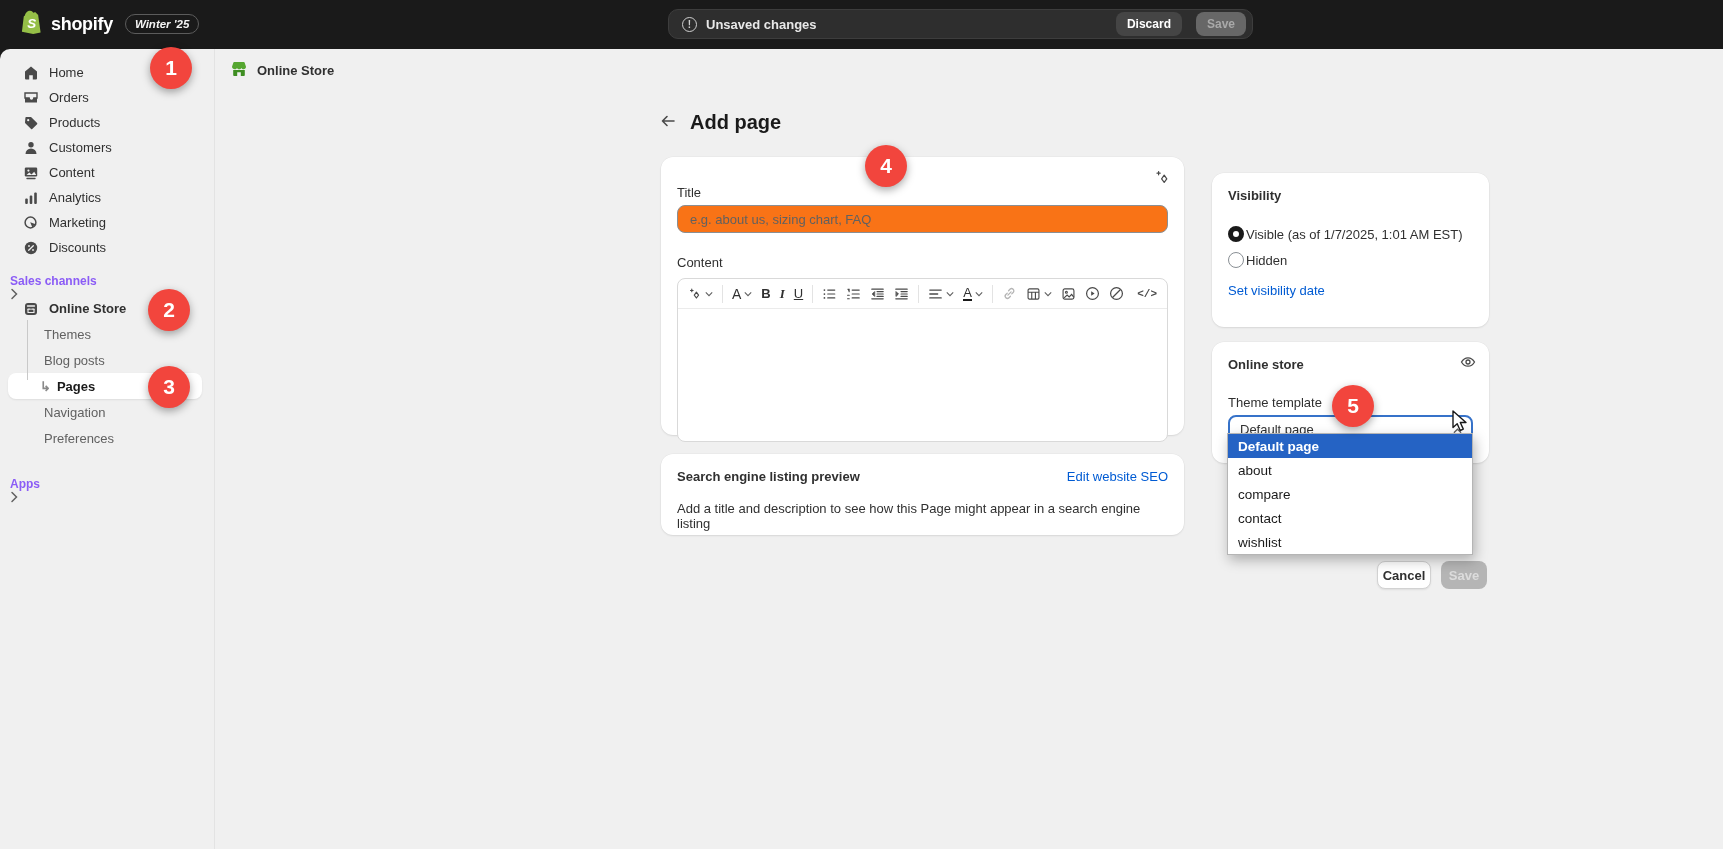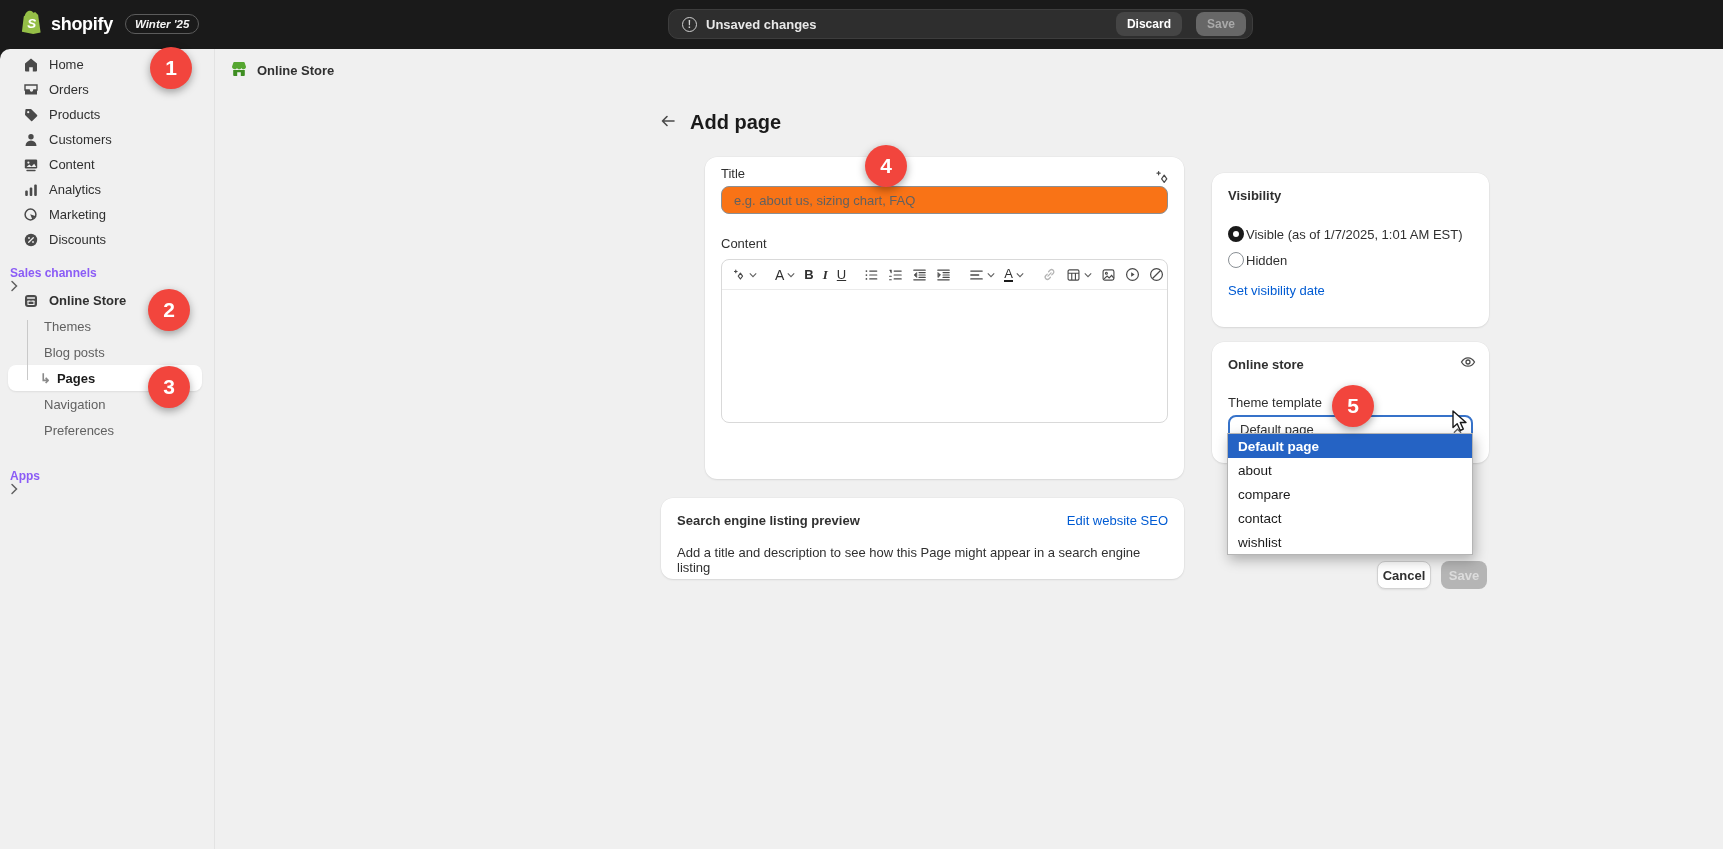--- a/index.html
+++ b/index.html
@@ -21,41 +21,41 @@
     color:#cfcfcf; font-size:10px; font-weight:700; display:flex; align-items:center; justify-content:center; }
   .toast-text { flex:1; color:#e8e8e8; font-size:13px; font-weight:600; }
   .btn-discard { height:24px; padding:0 11px; border-radius:8px; background:#454545; color:#fff;
     font-size:12px; font-weight:600; display:flex; align-items:center; }
   .btn-save-top { height:24px; padding:0 11px; border-radius:8px; background:#676767; color:#a9a9a9;
     font-size:12px; font-weight:600; display:flex; align-items:center; margin-left:5px; }
   
   .workspace { position:absolute; left:0; top:49px; width:1723px; height:800px; background:#f0f0f0;
     border-radius:10px 0 0 0; }
   
-  .sidebar { position:absolute; left:0; top:0; width:215px; height:100%; padding-top:3px;
+  .sidebar { position:absolute; left:0; top:0; width:215px; height:100%; padding-top:11px;
     border-right:1px solid rgba(0,0,0,.05); }
   .nav-row { height:25px; display:flex; align-items:center; gap:10px; margin:0 12px 0 8px; padding-left:14px;
     border-radius:8px; font-size:13px; font-weight:500; color:#303030; }
   .nav-ico { width:17px; height:17px; display:flex; align-items:center; justify-content:center; color:#4a4a4a; }
   .section-head { display:flex; align-items:flex-start; justify-content:space-between;
     margin:14px 14px 4px 10px; height:18px; font-size:12px; font-weight:700; color:#8b5cf6;flex-direction:column; }
   .sub-row { height:26px; display:flex; align-items:center; margin:0 12px 0 8px; padding-left:36px;
     border-radius:8px; font-size:13px; color:#616161; }
   .sub-row.selected { background:#fff; color:#1a1a1a; font-weight:700; box-shadow:0 1px 2px rgba(0,0,0,.08); padding-left:32px; gap:6px; }
   .tree-line { position:absolute; left:27px; top:271px; width:1px; height:60px; background:#c9c9c9; }
   .elbow { color:#8a8a8a; font-size:13px; }
   
   .breadcrumb { position:absolute; left:230px; top:11px; display:flex; align-items:center; gap:9px;
     font-size:13px; font-weight:600; color:#303030; }
   .page-header { position:absolute; left:659px; top:62px; display:flex; align-items:center; gap:13px; }
   .page-title { font-size:20px; font-weight:700; color:#1a1a1a; }
   .card { background:#fff; border-radius:12px; box-shadow:0 1px 2px rgba(0,0,0,.09), 0 0 0 .5px rgba(0,0,0,.04); }
   .left-col { position:absolute; left:661px; top:108px; width:523px; }
   .right-col { position:absolute; left:1212px; top:108px; width:277px;margin-top:16px; }
-  .title-card { height:322px; padding:9px 16px; position:relative;margin-left:44px; }
+  .title-card { height:278px; padding:28px 16px; position:relative; }
   .field-label { font-size:13px; color:#303030; }
   .sparkle-btn { position:absolute; right:13px; top:12px; }
   .text-input { margin-top:5px; width:100%; height:28px; border:1px solid #8a8f94; border-radius:8px;
     padding:0 12px; font-size:13px; color:#303030; background:#f97316; outline:none; font-family:inherit; }
   .text-input::placeholder { color:#616161; }
   .content-label { margin-top:22px; }
   .editor { margin-top:8px; border:1px solid #d9d9d9; border-radius:8px; height:164px; overflow:hidden; background:#fff; }
   .rte-toolbar { height:30px; display:flex; align-items:center; gap:9px; padding:0 10px; border-bottom:1px solid #ebebeb; }
   .tb { display:flex; align-items:center; gap:3px; color:#4a4a4a; }
   .tb-letter { font-size:13px; font-weight:700; color:#303030; }

